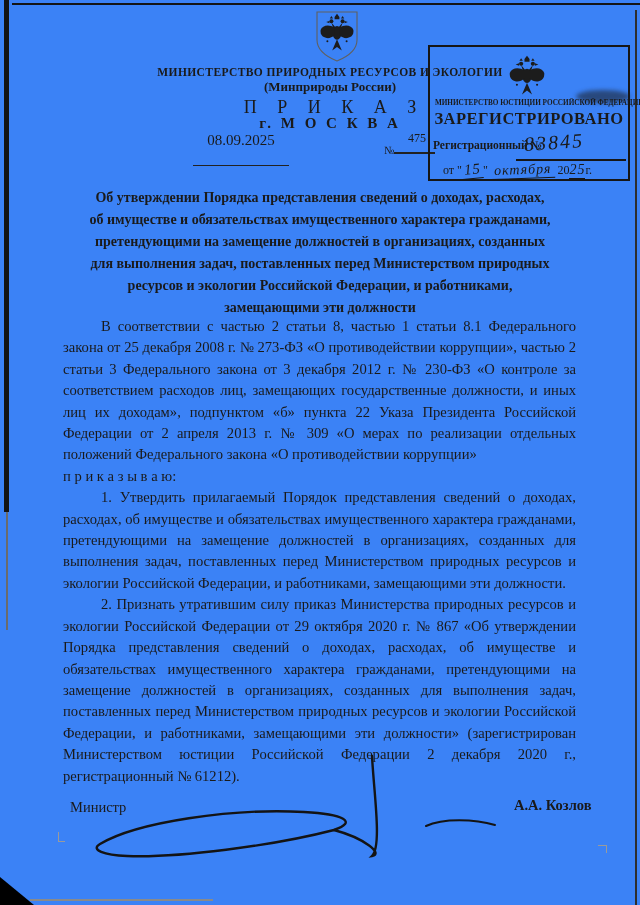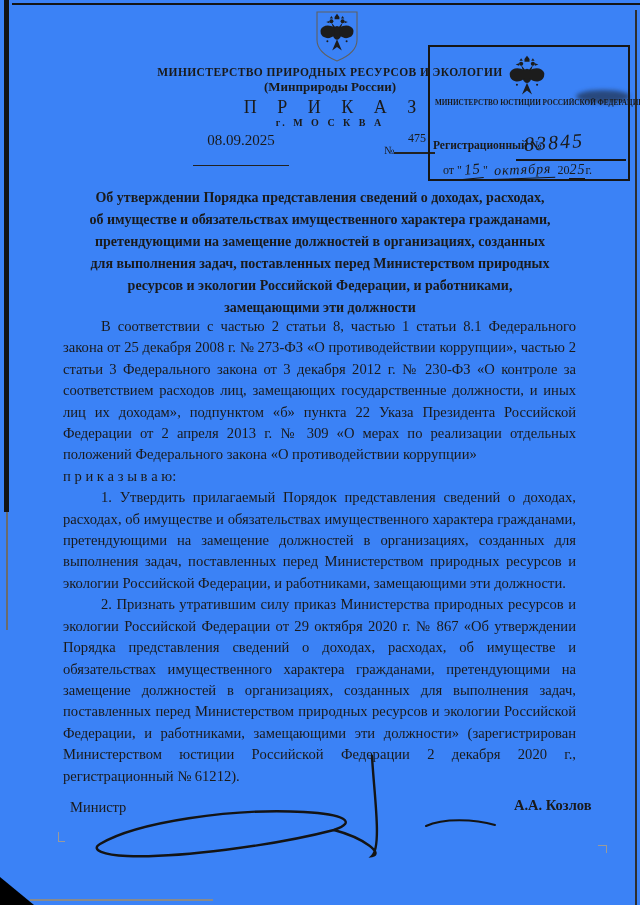--- a/index.html
+++ b/index.html
@@ -20,21 +20,21 @@
   .crop-mark-right { position:absolute; left:598px; top:845px; width:9px; height:8px;
                      border-top:1.5px solid #9a9a9a; border-right:1.5px solid #9a9a9a; }
 
   
   .emblem { position:absolute; left:312px; top:9px; width:50px; height:56px; }
   .hdr { position:absolute; left:115px; top:65px; width:430px; text-align:center; }
   .hdr .min1 { font-size:11.5px; font-weight:bold; letter-spacing:.4px; line-height:14px; }
   .hdr .min2 { font-size:11.5px; font-weight:bold; letter-spacing:.4px; line-height:14px; }
   .hdr .min3 { font-size:13px; font-weight:bold; line-height:13px; margin-top:1px; }
   .hdr .prikaz { font-size:18px; letter-spacing:8px; line-height:20px; margin-top:4px; padding-left:8px; }
-  .hdr .city   { font-size:10px; font-weight:bold; letter-spacing:3px; line-height:12px; }
+  .hdr .city   { font-size:15px; font-weight:bold; letter-spacing:3px; line-height:12px; }
   .date-field { position:absolute; left:193px; top:132px; width:96px; text-align:center;
                 font-size:15px; padding-bottom:16px; border-bottom:1.5px solid #222; }
   .num-sign  { position:absolute; left:384px; top:144px; font-size:11px; }
   .num-value { position:absolute; left:397px; top:131px; width:40px; text-align:center; font-size:12px; }
   .num-line  { position:absolute; left:394px; top:152px; width:41px; height:1.5px; background:#222; }
 
   
   .stamp { position:absolute; left:428px; top:45px; width:202px; height:136px;
            border:2px solid #161616; background:transparent; }
   .stamp .s-eagle { position:absolute; left:76px; top:5px; width:42px; height:47px; }
@@ -120,20 +120,21 @@
   <div class="num-sign">№</div>
   <div class="num-value">475</div>
   <div class="num-line"></div>
 
   <div class="stamp">
     <svg class="s-eagle" viewBox="0 0 100 100">
       <use href="#eagle" fill="#161616"></use>
     </svg>
     <div class="smudge"></div>
     <div class="agency">МИНИСТЕРСТВО ЮСТИЦИИ РОССИЙСКОЙ ФЕДЕРАЦИИ</div>
+    <div class="registered">ЗАРЕГИСТРИРОВАНО</div>
     <div class="reg-row">Регистрационный №</div>
     <div class="reg-underline"></div>
     <div class="reg-number hand">83845</div>
     <div class="date-row">
       <span>от</span>
       <span>"</span><span class="hand d-day">15</span><span>"</span>
       <span class="hand d-month">октября</span>
       <span>20</span><span class="hand d-year">25</span><span>г.</span>
     </div>
   </div>

